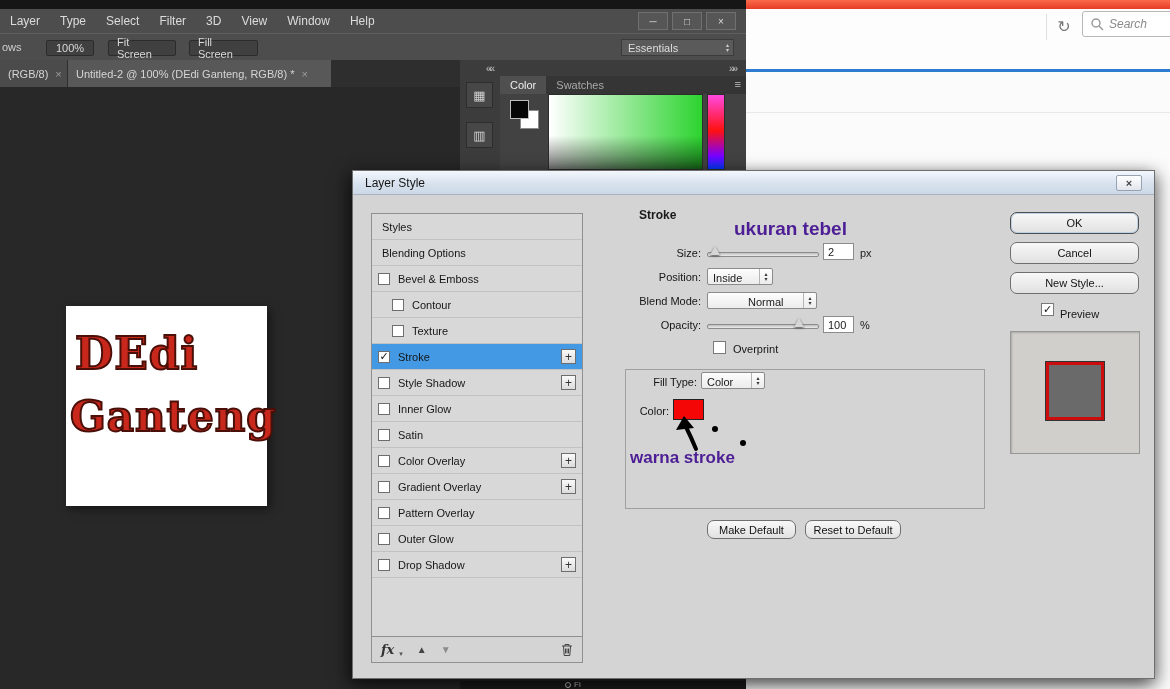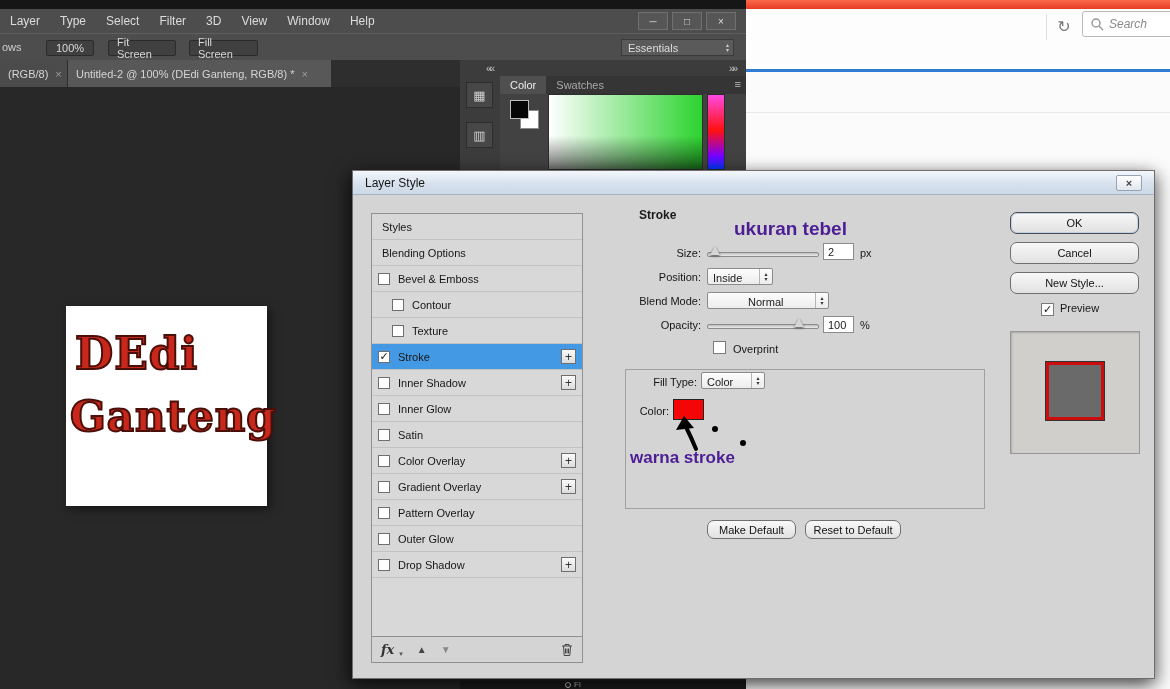--- a/index.html
+++ b/index.html
@@ -115,37 +115,37 @@
   #op-thumb{left:86px;}
   .tf{position:absolute;background:#fff;border:1px solid #8b8b8b;font-size:11px;display:flex;align-items:center;padding-left:4px;}
   #size-field{left:470px;top:72px;width:31px;height:17px;}
   #op-field{left:470px;top:145px;width:31px;height:17px;}
   .unit{position:absolute;font-size:11px;}
   #size-unit{left:507px;top:76px;}
   #op-unit{left:507px;top:148px;}
   .dd{position:absolute;background:linear-gradient(#fdfdfd,#ececec);border:1px solid #8b8b8b;border-radius:2px;font-size:11px;display:flex;align-items:flex-end;padding-left:5px;}
   .dd .darrows{margin-left:auto;height:100%;width:13px;border-left:1px solid #b5b5b5;display:flex;flex-direction:column;align-items:center;justify-content:center;font-size:6px;line-height:5px;color:#333;}
   #dd-position{left:354px;top:97px;width:66px;height:17px;}
-  #dd-blend{left:354px;top:121px;width:122px;height:17px;padding-left:40px;}
+  #dd-blend{left:354px;top:121px;width:110px;height:17px;padding-left:40px;}
   #dd-fill{left:348px;top:201px;width:64px;height:17px;}
   .dcb{position:absolute;width:13px;height:13px;background:#fff;border:1px solid #7a7a7a;display:flex;align-items:center;justify-content:center;font-size:11px;line-height:11px;color:#111;}
   #cb-overprint{left:360px;top:170px;}
   #cb-preview{left:688px;top:132px;}
   #swatch{position:absolute;left:320px;top:228px;width:31px;height:21px;background:#f40606;border:1px solid #222;}
   .ann{position:absolute;font-weight:bold;color:#4c1d95;}
   #ann-size{left:381px;top:47px;font-size:19px;}
   #ann-color{left:277px;top:277px;font-size:17px;}
   #ann-svg{position:absolute;left:0;top:0;pointer-events:none;}
   .dlg-btn{position:absolute;background:linear-gradient(#f8f8f8,#e1e1e1);border:1px solid #6f6f6f;border-radius:7px;font-size:11px;display:flex;align-items:center;justify-content:center;color:#111;}
   #btn-makedef{left:354px;top:349px;width:89px;height:19px;}
   #btn-resetdef{left:452px;top:349px;width:96px;height:19px;}
   #btn-ok{left:657px;top:41px;width:129px;height:22px;border:1px solid #4d4d4d;box-shadow:inset 0 0 0 1px #bcd0e8;}
   #btn-cancel{left:657px;top:71px;width:129px;height:22px;}
   #btn-newstyle{left:657px;top:101px;width:129px;height:22px;}
-  #lb-preview{left:707px;top:131px;text-align:left;}
+  #lb-preview{left:707px;top:137px;text-align:left;}
   #thumb-well{position:absolute;left:657px;top:160px;width:130px;height:123px;background:#d0cfcb;border:1px solid #979797;box-shadow:inset 1px 1px 2px rgba(0,0,0,0.18);}
   #thumb-square{position:absolute;left:35px;top:30px;width:58px;height:58px;background:#6a6a6a;border:3px solid #cb0d0d;outline:1px solid #323232;}
 </style>
 </head>
 <body>
 
 <div id="screen">
 
   <div id="ps">
     <div id="ps-topedge"></div>
@@ -270,21 +270,21 @@
       </div>
       <div class="srow sel">
         <span class="cb">
             <span>✓</span>
           </span>
         <span class="slabel">Stroke</span>
         <span class="plus">+</span>
       </div>
       <div class="srow">
         <span class="cb"></span>
-        <span class="slabel">Inner Shadow</span>
+        <span class="slabel">Style Shadow</span>
         <span class="plus">+</span>
       </div>
       <div class="srow">
         <span class="cb"></span>
         <span class="slabel">Inner Glow</span>
       </div>
       <div class="srow">
         <span class="cb"></span>
         <span class="slabel">Satin</span>
       </div>

